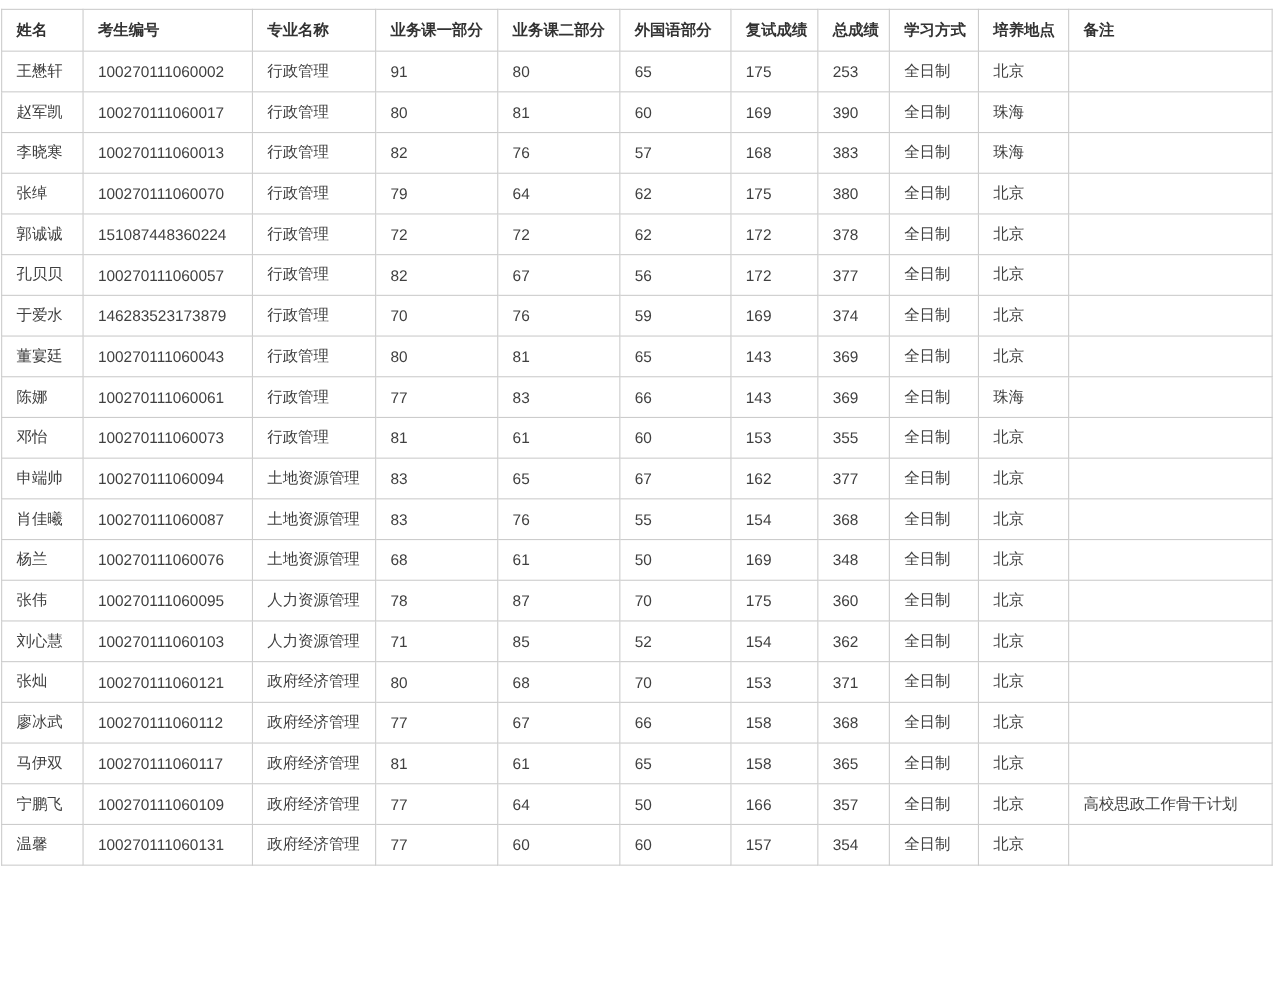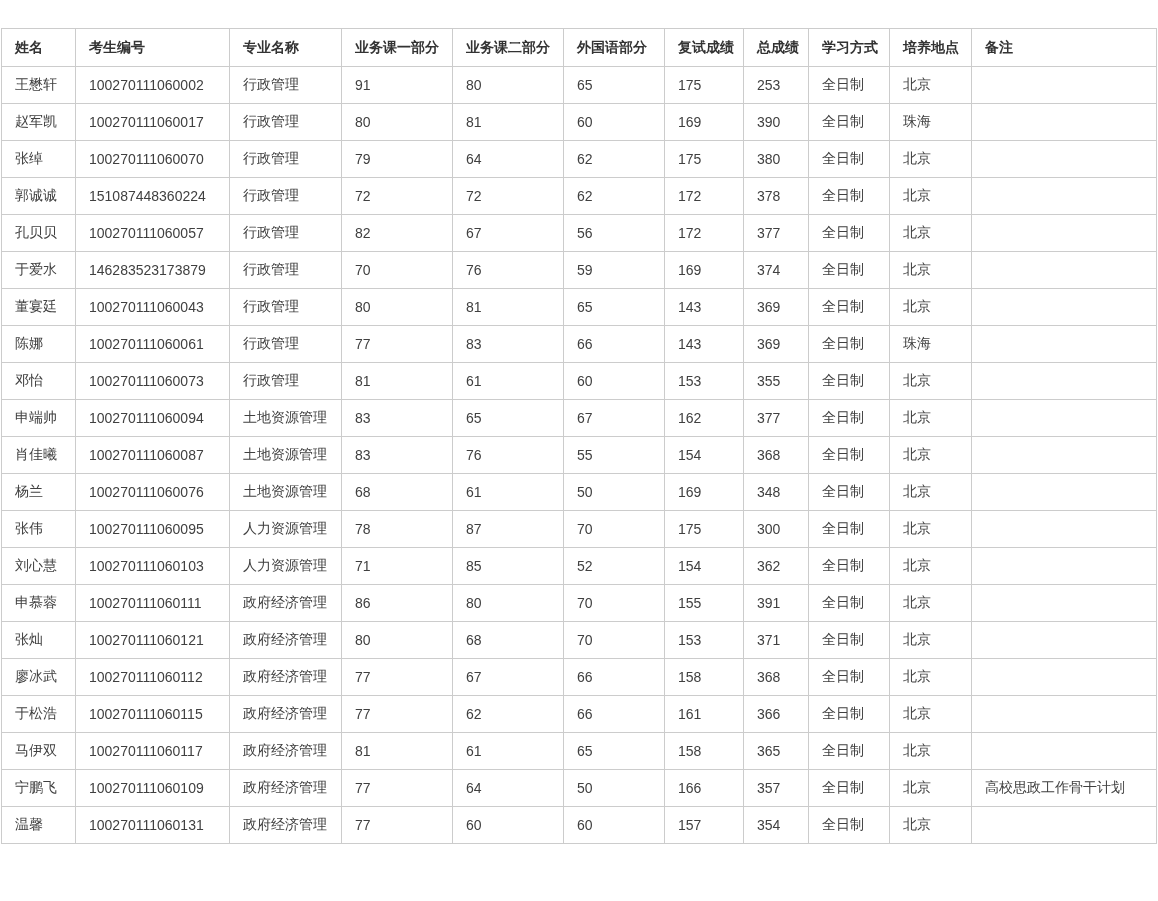--- a/index.html
+++ b/index.html
@@ -4,21 +4,20 @@
 <style>
   html, body {
     margin: 0;
     padding: 0;
     background: #ffffff;
     font-family: "Liberation Sans", "DejaVu Sans", sans-serif;
   }
   .table-wrap {
     padding: 8px 1px 4px 1px;
     width: 1156px;
-    margin-top: 20px;
   }
   table.results {
     border-collapse: collapse;
     table-layout: fixed;
     width: 1156px;
   }
   table.results th,
   table.results td {
     border: 1px solid #cccccc;
     height: 36px;
@@ -103,20 +102,33 @@
           <td>80</td>
           <td>81</td>
           <td>60</td>
           <td>169</td>
           <td>390</td>
           <td>全日制</td>
           <td>珠海</td>
           <td></td>
         </tr>
         <tr>
+          <td>李晓寒</td>
+          <td>100270111060013</td>
+          <td>行政管理</td>
+          <td>82</td>
+          <td>76</td>
+          <td>57</td>
+          <td>168</td>
+          <td>383</td>
+          <td>全日制</td>
+          <td>珠海</td>
+          <td></td>
+        </tr>
+        <tr>
           <td>张绰</td>
           <td>100270111060070</td>
           <td>行政管理</td>
           <td>79</td>
           <td>64</td>
           <td>62</td>
           <td>175</td>
           <td>380</td>
           <td>全日制</td>
           <td>北京</td>
@@ -240,52 +252,39 @@
           <td></td>
         </tr>
         <tr>
           <td>张伟</td>
           <td>100270111060095</td>
           <td>人力资源管理</td>
           <td>78</td>
           <td>87</td>
           <td>70</td>
           <td>175</td>
-          <td>300</td>
+          <td>360</td>
           <td>全日制</td>
           <td>北京</td>
           <td></td>
         </tr>
         <tr>
           <td>刘心慧</td>
           <td>100270111060103</td>
           <td>人力资源管理</td>
           <td>71</td>
           <td>85</td>
           <td>52</td>
           <td>154</td>
           <td>362</td>
           <td>全日制</td>
           <td>北京</td>
           <td></td>
         </tr>
         <tr>
-          <td>申慕蓉</td>
-          <td>100270111060111</td>
-          <td>政府经济管理</td>
-          <td>86</td>
-          <td>80</td>
-          <td>70</td>
-          <td>155</td>
-          <td>391</td>
-          <td>全日制</td>
-          <td>北京</td>
-          <td></td>
-        </tr>
-        <tr>
           <td>张灿</td>
           <td>100270111060121</td>
           <td>政府经济管理</td>
           <td>80</td>
           <td>68</td>
           <td>70</td>
           <td>153</td>
           <td>371</td>
           <td>全日制</td>
           <td>北京</td>
@@ -298,33 +297,20 @@
           <td>77</td>
           <td>67</td>
           <td>66</td>
           <td>158</td>
           <td>368</td>
           <td>全日制</td>
           <td>北京</td>
           <td></td>
         </tr>
         <tr>
-          <td>于松浩</td>
-          <td>100270111060115</td>
-          <td>政府经济管理</td>
-          <td>77</td>
-          <td>62</td>
-          <td>66</td>
-          <td>161</td>
-          <td>366</td>
-          <td>全日制</td>
-          <td>北京</td>
-          <td></td>
-        </tr>
-        <tr>
           <td>马伊双</td>
           <td>100270111060117</td>
           <td>政府经济管理</td>
           <td>81</td>
           <td>61</td>
           <td>65</td>
           <td>158</td>
           <td>365</td>
           <td>全日制</td>
           <td>北京</td>

